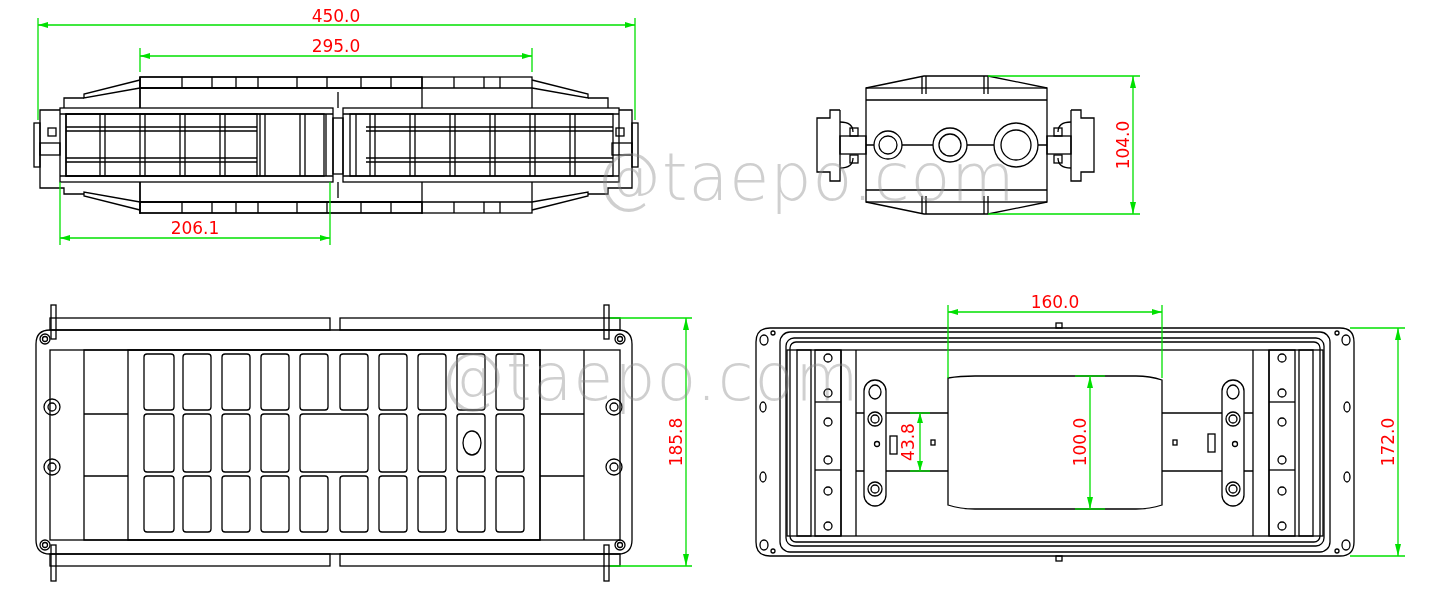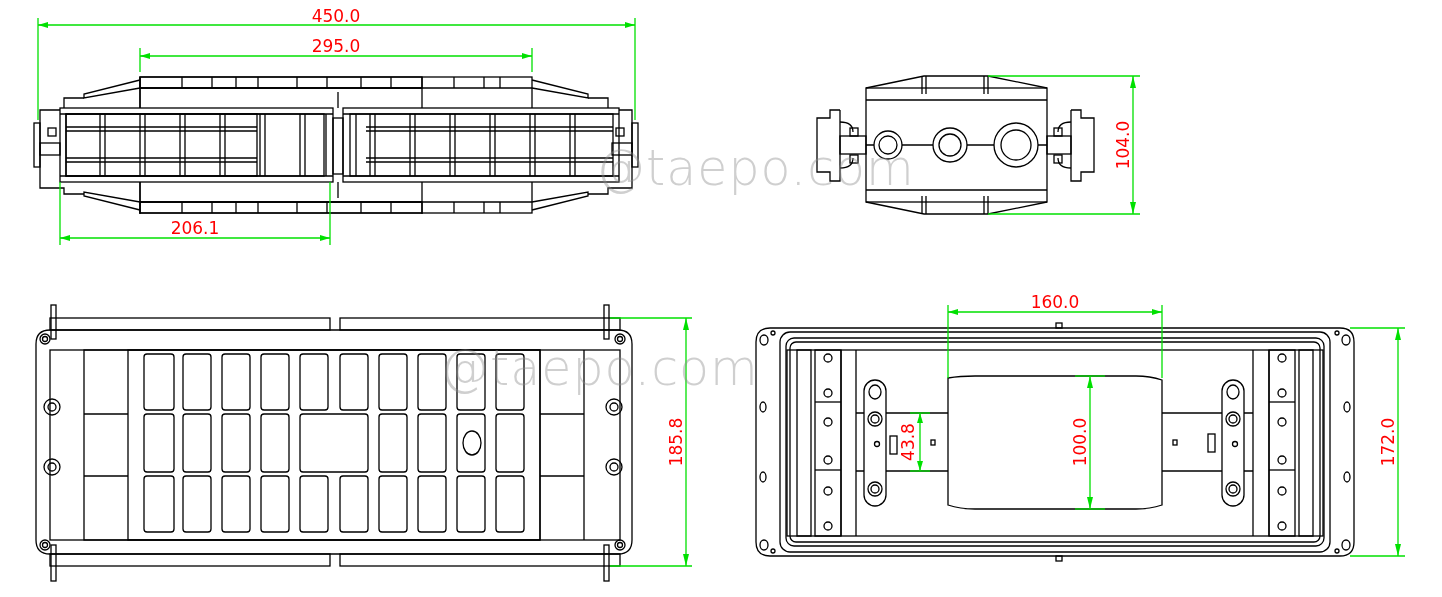--- a/index.html
+++ b/index.html
@@ -3,21 +3,21 @@
 <meta charset="utf-8">
 <style>
   html,body{margin:0;padding:0;background:#ffffff;}
   body{width:1442px;height:597px;position:relative;overflow:hidden;font-family:"DejaVu Sans",sans-serif;}
   svg{position:absolute;left:0;top:0;}
   .ln{stroke:#000;stroke-width:1.3;fill:none;}
   .lnf{stroke:#000;stroke-width:1.3;fill:#fff;}
   .dim{stroke:#00e000;stroke-width:1.3;fill:none;}
   .arw{fill:#00e000;stroke:none;}
   .dtext{fill:#ff0000;font-family:"DejaVu Sans",sans-serif;font-size:17px;}
-  .wm{position:absolute;color:rgba(140,140,140,0.42);font-family:"DejaVu Sans",sans-serif;font-size:49px;font-weight:300;letter-spacing:1px;pointer-events:none;}
+  .wm{position:absolute;color:rgba(140,140,140,0.42);font-family:"DejaVu Sans",sans-serif;font-size:65px;font-weight:300;letter-spacing:1px;pointer-events:none;}
 </style>
 </head>
 <body>
 
 <svg width="1442" height="597" viewBox="0 0 1442 597">
 
   <g>
 
     <rect class="ln" x="140" y="77" width="282" height="11"></rect>
     <rect class="ln" x="140" y="202" width="282" height="11"></rect>

